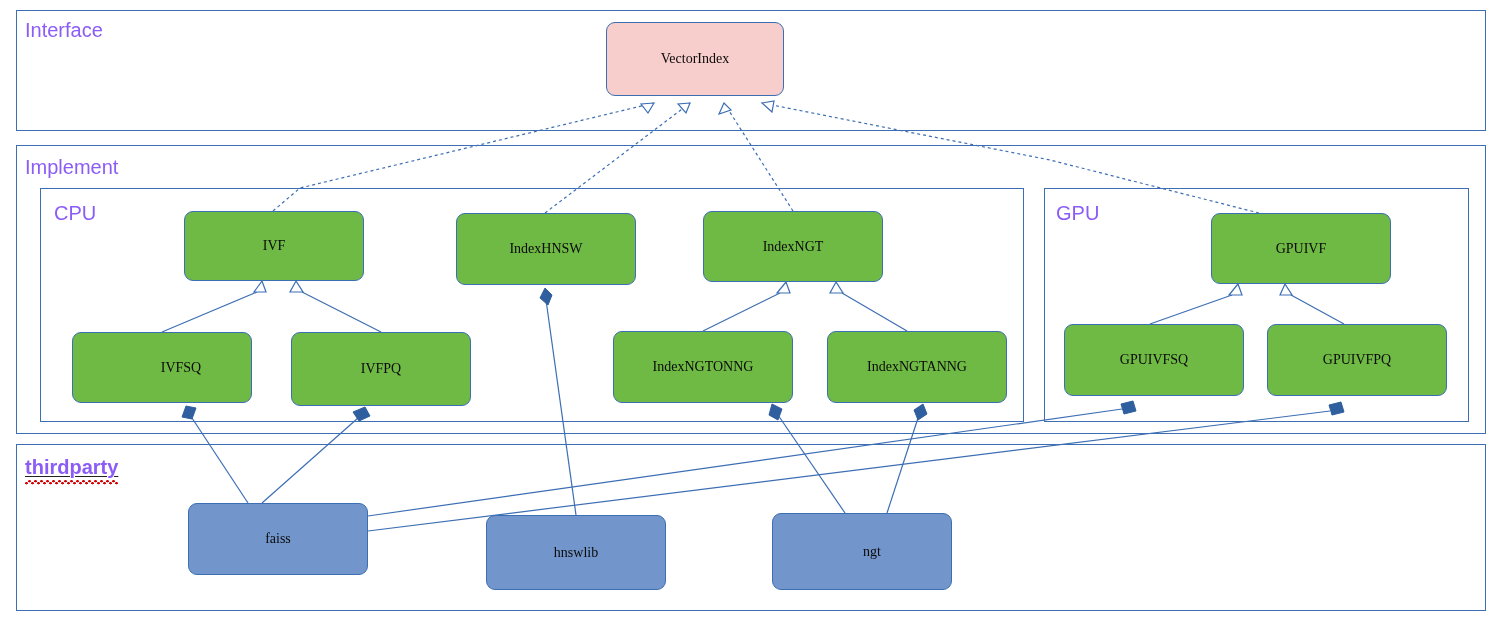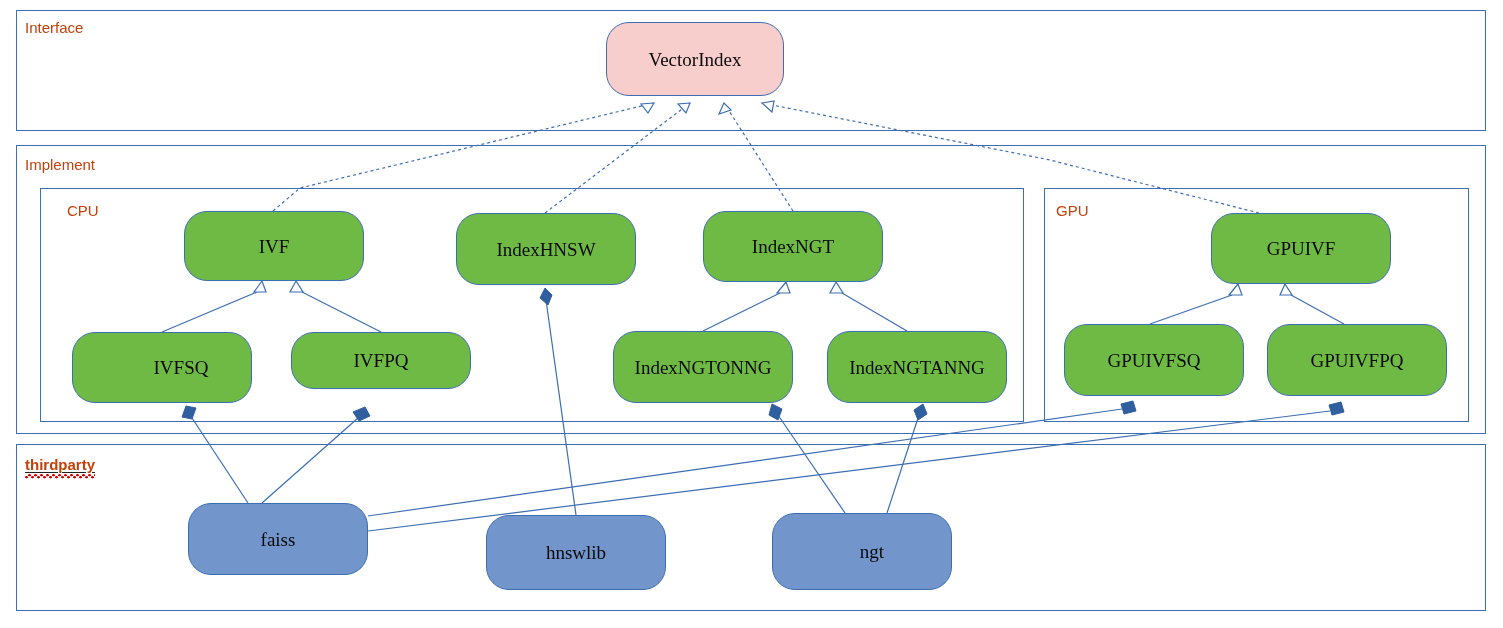--- a/index.html
+++ b/index.html
@@ -17,22 +17,22 @@
   
   .panel{
     position:absolute;
     border:1px solid #3c6eb4;
     background:transparent;
     box-sizing:border-box;
   }
   .panel-title{
     position:absolute;
     font-family:"Liberation Sans", sans-serif;
-    font-size:15px;
-    color:#c2410c;
+    font-size:20px;
+    color:#8b5cf6;
     white-space:nowrap;
     letter-spacing:0px;
   }
   .panel-title.misspelled{
     text-decoration:underline;
     text-decoration-color:#222;
     text-decoration-thickness:1px;
     text-underline-offset:2px;
   }
   .squiggle{
@@ -45,26 +45,26 @@
       radial-gradient(circle at 1.5px 3.2px, #d40000 1.1px, transparent 1.4px),
       radial-gradient(circle at 4.5px 1.2px, #d40000 1.1px, transparent 1.4px);
     background-size:6px 5px;
     background-repeat:repeat-x;
   }
   
   .node{
     position:absolute;
     box-sizing:border-box;
     border:1px solid #3c6eb4;
-    border-radius:23px;
+    border-radius:9px;
     display:flex;
     align-items:center;
     justify-content:center;
     font-family:"Liberation Serif", serif;
-    font-size:19px;
+    font-size:14px;
     color:#0a0a0a;
     text-align:left;
     z-index:5;
     line-height:1;
   }
   .node.pink{background:#f8cecc;}
   .node.green{background:#6fba44;}
   .node.blue{background:#7296cb;}
   svg#edges{
     position:absolute;
@@ -178,42 +178,42 @@
     </g>
   </svg>
 
   <div class="panel" style="left:16px;top:10px;width:1470px;height:121px;"></div>
   <div class="panel-title" style="left:25px;top:19px;">Interface</div>
 
   <div class="panel" style="left:16px;top:145px;width:1470px;height:289px;"></div>
   <div class="panel-title" style="left:25px;top:156px;">Implement</div>
 
   <div class="panel" style="left:40px;top:188px;width:984px;height:234px;"></div>
-  <div class="panel-title" style="left:67px;top:202px;">CPU</div>
+  <div class="panel-title" style="left:54px;top:202px;">CPU</div>
 
   <div class="panel" style="left:1044px;top:188px;width:425px;height:234px;"></div>
   <div class="panel-title" style="left:1056px;top:202px;">GPU</div>
 
   <div class="panel" style="left:16px;top:444px;width:1470px;height:167px;"></div>
   <div class="panel-title misspelled" style="left:25px;top:456px;font-weight:bold;">
     <span>thirdparty</span>
     <span class="squiggle"></span>
   </div>
 
   <div class="node pink" style="left:606px;top:22px;width:178px;height:74px;">VectorIndex</div>
 
   <div class="node green" style="left:184px;top:211px;width:180px;height:70px;">IVF</div>
 
   <div class="node green" style="left:456px;top:213px;width:180px;height:72px;">IndexHNSW</div>
 
   <div class="node green" style="left:703px;top:211px;width:180px;height:71px;">IndexNGT</div>
 
   <div class="node green" style="left:72px;top:332px;width:180px;height:71px;padding-left:38px;">IVFSQ</div>
 
-  <div class="node green" style="left:291px;top:332px;width:180px;height:57px;">IVFPQ</div>
+  <div class="node green" style="left:291px;top:332px;width:180px;height:74px;">IVFPQ</div>
 
   <div class="node green" style="left:613px;top:331px;width:180px;height:72px;">IndexNGTONNG</div>
 
   <div class="node green" style="left:827px;top:331px;width:180px;height:72px;">IndexNGTANNG</div>
 
   <div class="node green" style="left:1170px;top:213px;width:180px;height:71px;margin-left:41px;">GPUIVF</div>
 
   <div class="node green" style="left:1064px;top:324px;width:180px;height:72px;">GPUIVFSQ</div>
 
   <div class="node green" style="left:1267px;top:324px;width:180px;height:72px;">GPUIVFPQ</div>

